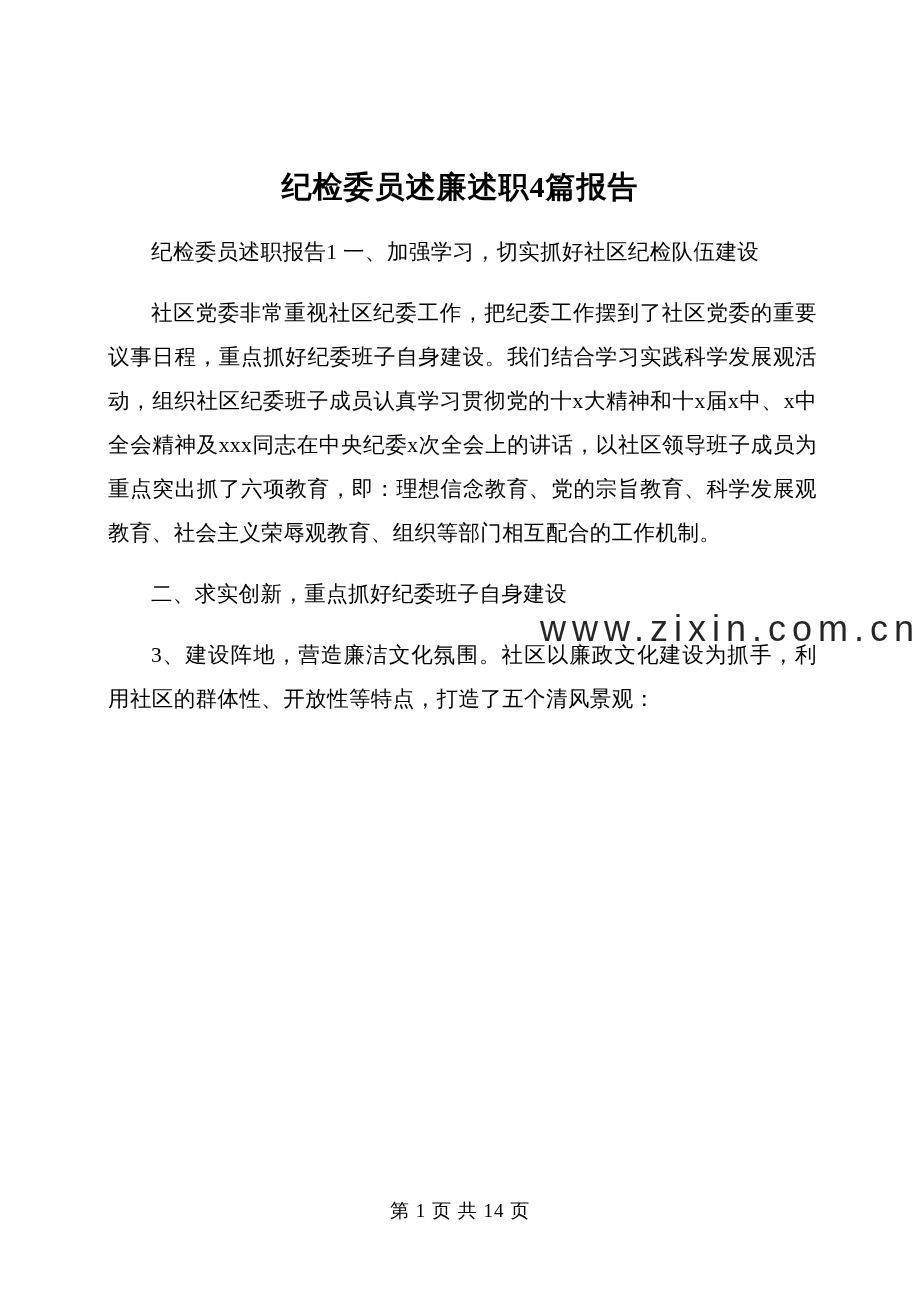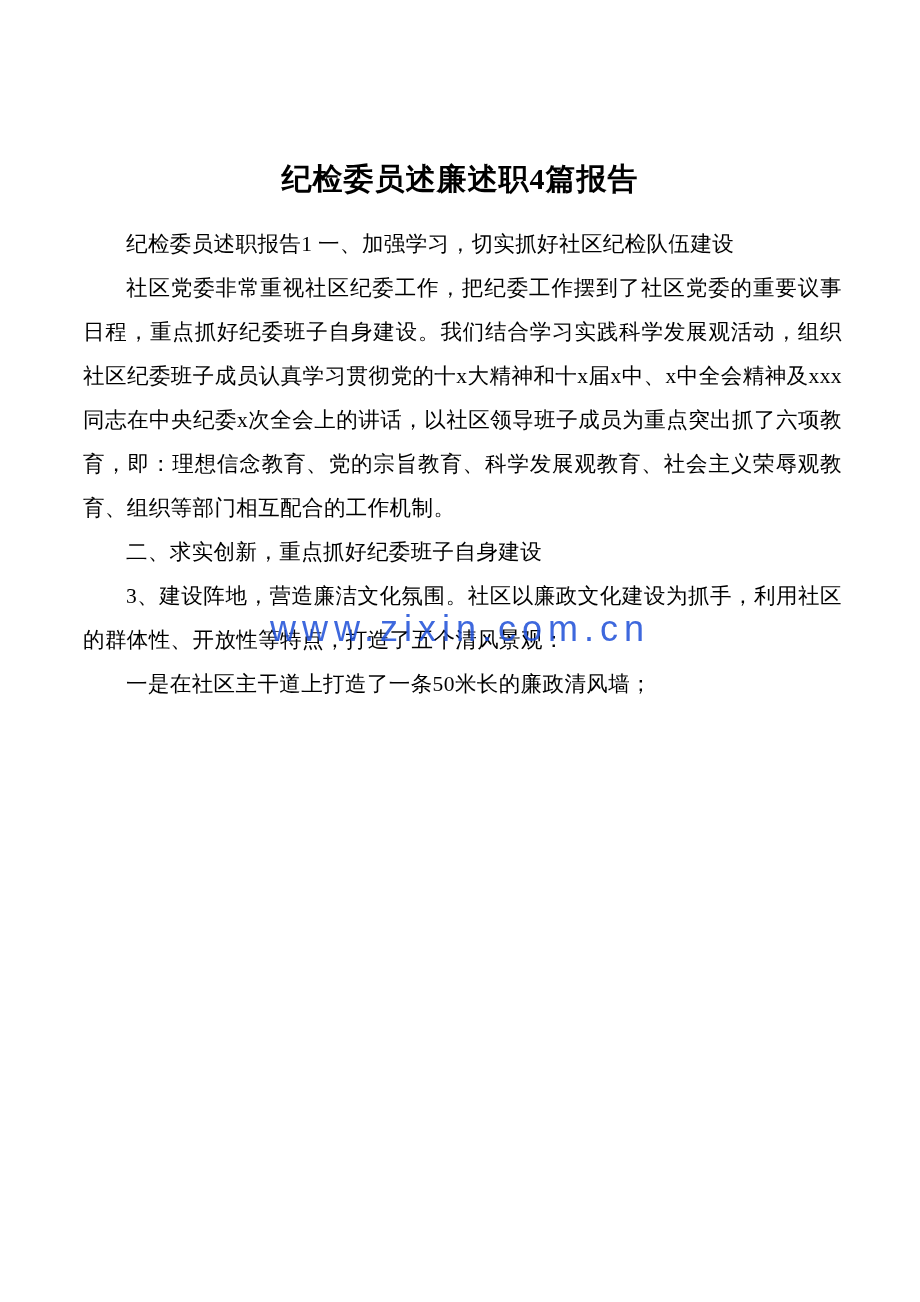--- a/index.html
+++ b/index.html
@@ -13,21 +13,21 @@
     position: relative;
     font-family: "Liberation Serif", "DejaVu Serif", serif;
     color: #000000;
     overflow: hidden;
   }
   .page {
     position: relative;
     width: 920px;
     height: 1302px;
     box-sizing: border-box;
-    padding: 8px;
+    padding: 16px;
   }
   .doc-title {
     text-align: center;
     font-size: 30px;
     font-weight: bold;
     letter-spacing: 1px;
     margin: 0;
     padding: 150px 60px 0 60px;
     line-height: 1.4;
     font-family: "Liberation Serif", "DejaVu Serif", serif;
@@ -35,59 +35,59 @@
   .body-text {
     padding: 0 70px 0 75px;
     margin-top: 22px;
   }
   .para {
     font-size: 21.5px;
     line-height: 44px;
     text-align: justify;
     text-justify: inter-ideograph;
     text-indent: 2em;
-    margin: 0;
+    margin: 17px;
     letter-spacing: 0.4px;
   }
   .footer {
     position: absolute;
     left: 0;
     right: 0;
     bottom: 78px;
     text-align: center;
     font-size: 19px;
     letter-spacing: 1px;
   }
   .watermark {
     position: absolute;
     top: 608px;
     left: 0;
     width: 920px;
-    text-align: center;
+    text-align: right;
     font-family: "Liberation Sans", sans-serif;
     font-size: 36px;
     letter-spacing: 6px;
-    color: #1d4ed8;
+    color: #000000;
     opacity: 0.85;
     pointer-events: none;
     user-select: none;
     white-space: nowrap;
   }
 </style>
 </head>
 <body>
 
 <div class="page">
 
   <h1 class="doc-title">纪检委员述廉述职4篇报告</h1>
 
   <div class="body-text">
     <p class="para">纪检委员述职报告1 一、加强学习，切实抓好社区纪检队伍建设</p>
     <p class="para">社区党委非常重视社区纪委工作，把纪委工作摆到了社区党委的重要议事日程，重点抓好纪委班子自身建设。我们结合学习实践科学发展观活动，组织社区纪委班子成员认真学习贯彻党的十x大精神和十x届x中、x中全会精神及xxx同志在中央纪委x次全会上的讲话，以社区领导班子成员为重点突出抓了六项教育，即：理想信念教育、党的宗旨教育、科学发展观教育、社会主义荣辱观教育、组织等部门相互配合的工作机制。</p>
     <p class="para">二、求实创新，重点抓好纪委班子自身建设</p>
     <p class="para">3、建设阵地，营造廉洁文化氛围。社区以廉政文化建设为抓手，利用社区的群体性、开放性等特点，打造了五个清风景观：</p>
-    <p class="para">一是在社区主干道上打造了一条50米长的廉政清风墙；</p>
   </div>
 
   <div class="watermark">www.zixin.com.cn</div>
 
+  <div class="footer">第 1 页  共 14 页</div>
 
 </div>
 
 </body></html>

